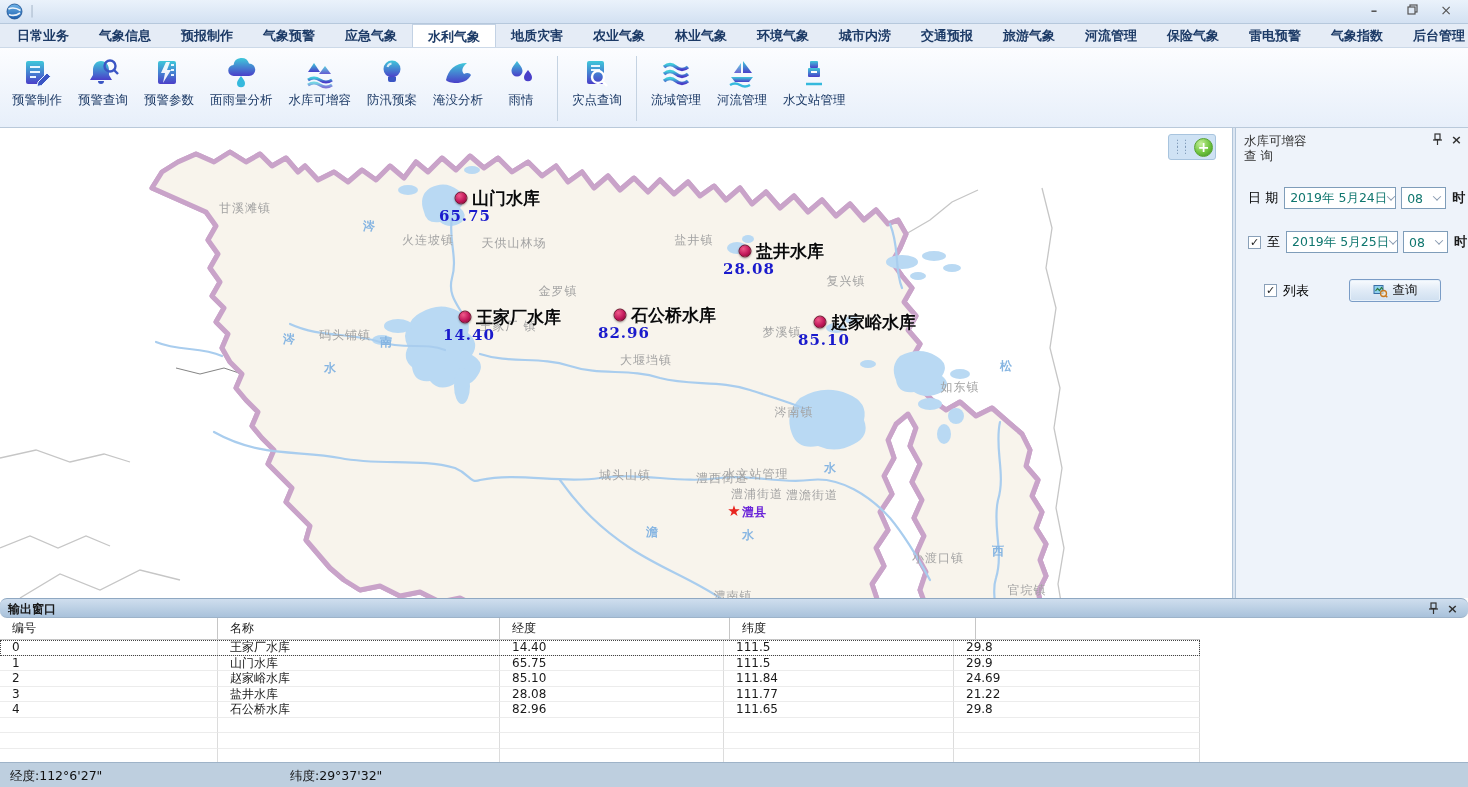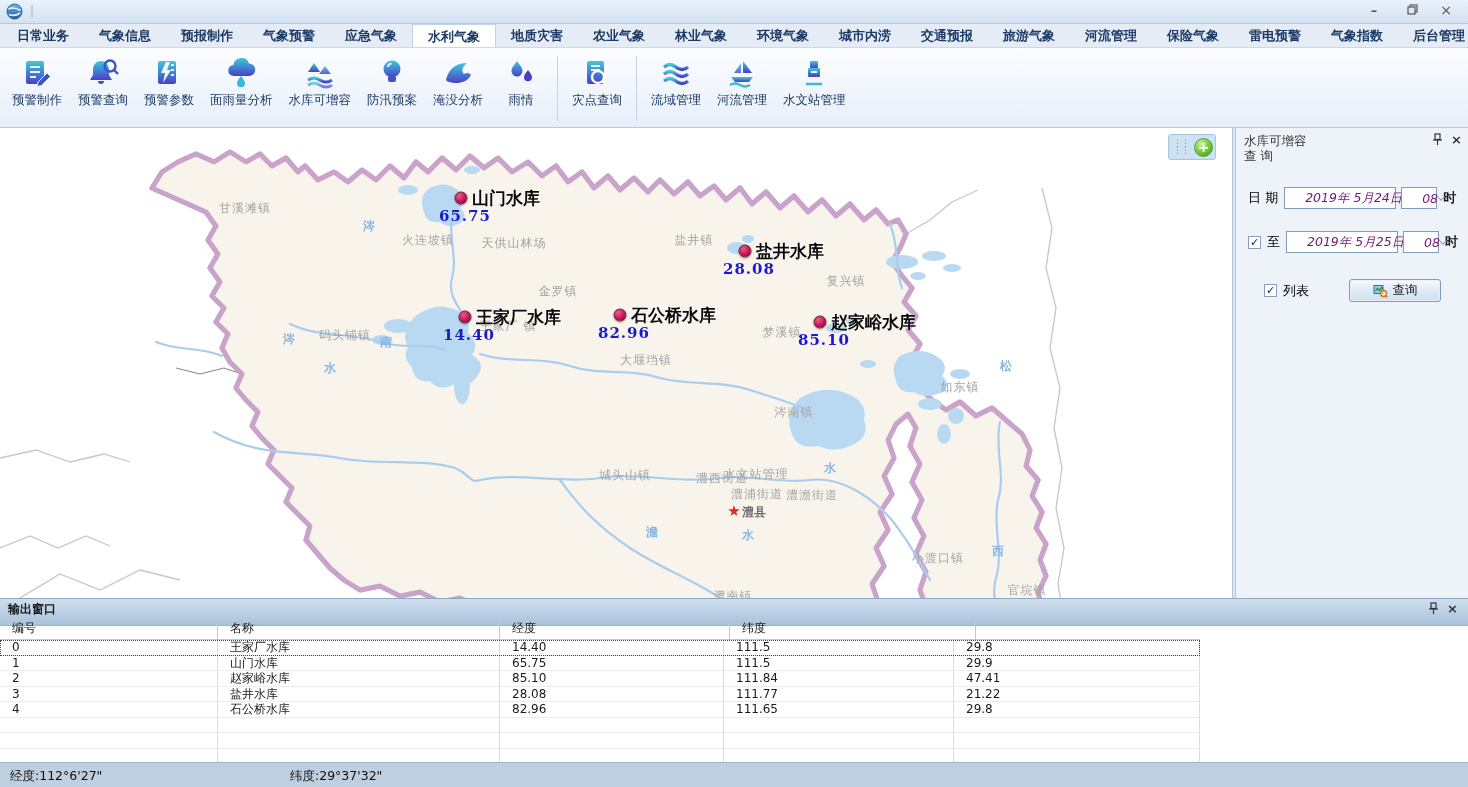--- a/index.html
+++ b/index.html
@@ -41,59 +41,59 @@
   .town { position:absolute; transform:translate(-50%,-50%); font-size:12px; color:#a3a3a3; white-space:nowrap; letter-spacing:1px; }
   .river-char { position:absolute; transform:translate(-50%,-50%); font-size:12px; color:#86b5e2; font-weight:600; }
   .res-marker { position:absolute; width:13px; height:13px; border-radius:50%;
     background:radial-gradient(circle at 35% 30%, #ef5a8a, #c2185b 55%, #750d2c);
     border:1px solid #6d0c29; box-shadow:0 1px 2px rgba(0,0,0,.35); transform:translate(-50%,-50%); }
   .res-label { position:absolute; font-family:"DejaVu Serif","Liberation Serif",serif; font-weight:bold;
     font-size:17px; color:#0a0a0a; white-space:nowrap; text-shadow:0 0 2px rgba(255,255,255,.9); }
   .res-value { position:absolute; font-family:"DejaVu Serif","Liberation Serif",serif; font-weight:bold;
     font-size:15px; color:#1a1acc; white-space:nowrap; letter-spacing:1px; }
   #county-star { position:absolute; color:#e8251f; font-size:15px; transform:translate(-50%,-50%); }
-  #county-label { position:absolute; color:#737373; font-size:12px; font-weight:bold;font-family:Liberation Serif, serif; }
+  #county-label { position:absolute; color:#6d28d9; font-size:12px; font-weight:bold;font-family:Liberation Serif, serif; }
   #map-widget { position:absolute; right:16px; top:6px; width:48px; height:26px; background:#cfe2f4;
     border:1px solid #a8c4de; border-radius:3px; display:flex; align-items:center; }
   #map-widget .grip { color:#7e9ab8; font-size:9px; line-height:7px; margin-left:4px; letter-spacing:-1px; }
   #zoom-plus { width:19px; height:19px; margin-left:5px; border-radius:50%;
     background:radial-gradient(circle at 35% 28%, #c6f09b, #6fc43e 55%, #3f8f22); border:1px solid #58a332;
     color:#fff; font-weight:bold; font-size:14px; text-align:center; line-height:17px; }
 
   #splitter { position:absolute; left:1232px; top:0; width:4px; height:470px; background:#dce6f2;
     border-left:1px solid #b2c5d9; border-right:1px solid #b2c5d9; }
 
   
   #right-panel { position:absolute; left:1236px; top:0; width:232px; height:470px; background:#eef3fa; }
   #rp-header { position:relative; padding:5px 8px 2px; }
   #rp-title1,#rp-title2 { font-size:12.5px; color:#333; line-height:15px; }
   .hdr-btns { position:absolute; right:6px; top:5px; display:flex; gap:8px; align-items:center; }
   .hdr-pin { width:11px; height:13px; }
   .hdr-close { font-size:13px; font-weight:bold; color:#333; line-height:12px; }
   .rp-row { display:flex; align-items:center; margin-left:12px; }
   .rp-label { font-size:13px; color:#000; margin-right:6px; white-space:nowrap; }
   .combo { height:22px; background:#fff; border:1px solid #7f9db9; display:flex; align-items:center; position:relative; }
-  .combo-text { flex:1; padding-left:20px; font-size:12.5px; color:#701a75; white-space:nowrap;font-style:italic; }
+  .combo-text { flex:1; padding-left:5px; font-size:12.5px; color:#0f766e; white-space:nowrap; }
   .combo-arrow { width:16px; height:100%; display:flex; align-items:center; justify-content:center; }
   .combo-arrow::after { content:""; border:solid #8a9bb0; border-width:0 1.5px 1.5px 0; padding:2.5px;
     transform:rotate(45deg) translate(-1px,-1px); }
   .combo.date { width:112px; }
-  .combo.hour { width:36px; margin-left:5px; }
+  .combo.hour { width:45px; margin-left:5px; }
   .unit { font-size:13px; margin-left:6px; font-weight:600; }
   .chk { width:13px; height:13px; background:#fff; border:1px solid #8aa0b8; font-size:11px; line-height:11px;
     text-align:center; color:#222; font-weight:bold; margin-right:6px; flex:0 0 auto; }
   #query-btn { width:92px; height:23px; margin-left:34px; border:1px solid #7a9cc6; border-radius:3px;
     background:linear-gradient(#f8fbfe,#e2ecf7 45%,#cfdff0); display:flex; align-items:center; justify-content:center; gap:5px;
     box-shadow:0 0 0 1px #e8f1fa inset; }
   #query-btn span { font-size:12.5px; color:#1a1a1a; }
 
   
   #output { position:absolute; left:0; top:598px; width:100%; height:164px; background:#fff; }
-  #output-bar { position:relative; height:28px; background:linear-gradient(#cfdeee,#a9c2db);
-    border-top:1px solid #8fa8c2; border-bottom:1px solid #9db3c9; }
+  #output-bar { position:relative; height:20px; background:linear-gradient(#cfdeee,#a9c2db);
+    border-top:1px solid #8fa8c2; border-bottom:1px solid #9db3c9;border-radius:7px; }
   #output-title { position:absolute; left:8px; top:2px; font-size:12px; font-weight:600; color:#1a1a1a; }
   #output-bar .hdr-btns { top:3px; right:10px; }
   #grid { position:absolute; left:0; top:20px; width:1200px; }
   .g-row { display:flex; height:15.5px; }
   .g-row.hdr { height:22px; border-bottom:1px solid #c6c6c6; }
   .g-cell { padding-left:12px; font-size:12px; line-height:15px; border-right:1px solid #dcdcdc;
     overflow:hidden; white-space:nowrap; }
   .g-row.hdr .g-cell { line-height:21px; border-right:1px solid #c6c6c6; }
   .g-row.sel { outline:1px dotted #444; outline-offset:-1px; }
 
@@ -541,21 +541,21 @@
           <div class="g-cell" style="width: 282px; border-bottom: 1px solid rgb(236, 236, 236);">山门水库</div>
           <div class="g-cell" style="width: 224px; border-bottom: 1px solid rgb(236, 236, 236);">65.75</div>
           <div class="g-cell" style="width: 230px; border-bottom: 1px solid rgb(236, 236, 236);">111.5</div>
           <div class="g-cell" style="width: 246px; border-bottom: 1px solid rgb(236, 236, 236);">29.9</div>
         </div>
         <div class="g-row">
           <div class="g-cell" style="width: 218px; border-bottom: 1px solid rgb(236, 236, 236);">2</div>
           <div class="g-cell" style="width: 282px; border-bottom: 1px solid rgb(236, 236, 236);">赵家峪水库</div>
           <div class="g-cell" style="width: 224px; border-bottom: 1px solid rgb(236, 236, 236);">85.10</div>
           <div class="g-cell" style="width: 230px; border-bottom: 1px solid rgb(236, 236, 236);">111.84</div>
-          <div class="g-cell" style="width: 246px; border-bottom: 1px solid rgb(236, 236, 236);">47.41</div>
+          <div class="g-cell" style="width: 246px; border-bottom: 1px solid rgb(236, 236, 236);">24.69</div>
         </div>
         <div class="g-row">
           <div class="g-cell" style="width: 218px; border-bottom: 1px solid rgb(236, 236, 236);">3</div>
           <div class="g-cell" style="width: 282px; border-bottom: 1px solid rgb(236, 236, 236);">盐井水库</div>
           <div class="g-cell" style="width: 224px; border-bottom: 1px solid rgb(236, 236, 236);">28.08</div>
           <div class="g-cell" style="width: 230px; border-bottom: 1px solid rgb(236, 236, 236);">111.77</div>
           <div class="g-cell" style="width: 246px; border-bottom: 1px solid rgb(236, 236, 236);">21.22</div>
         </div>
         <div class="g-row">
           <div class="g-cell" style="width: 218px; border-bottom: 1px solid rgb(236, 236, 236);">4</div>

